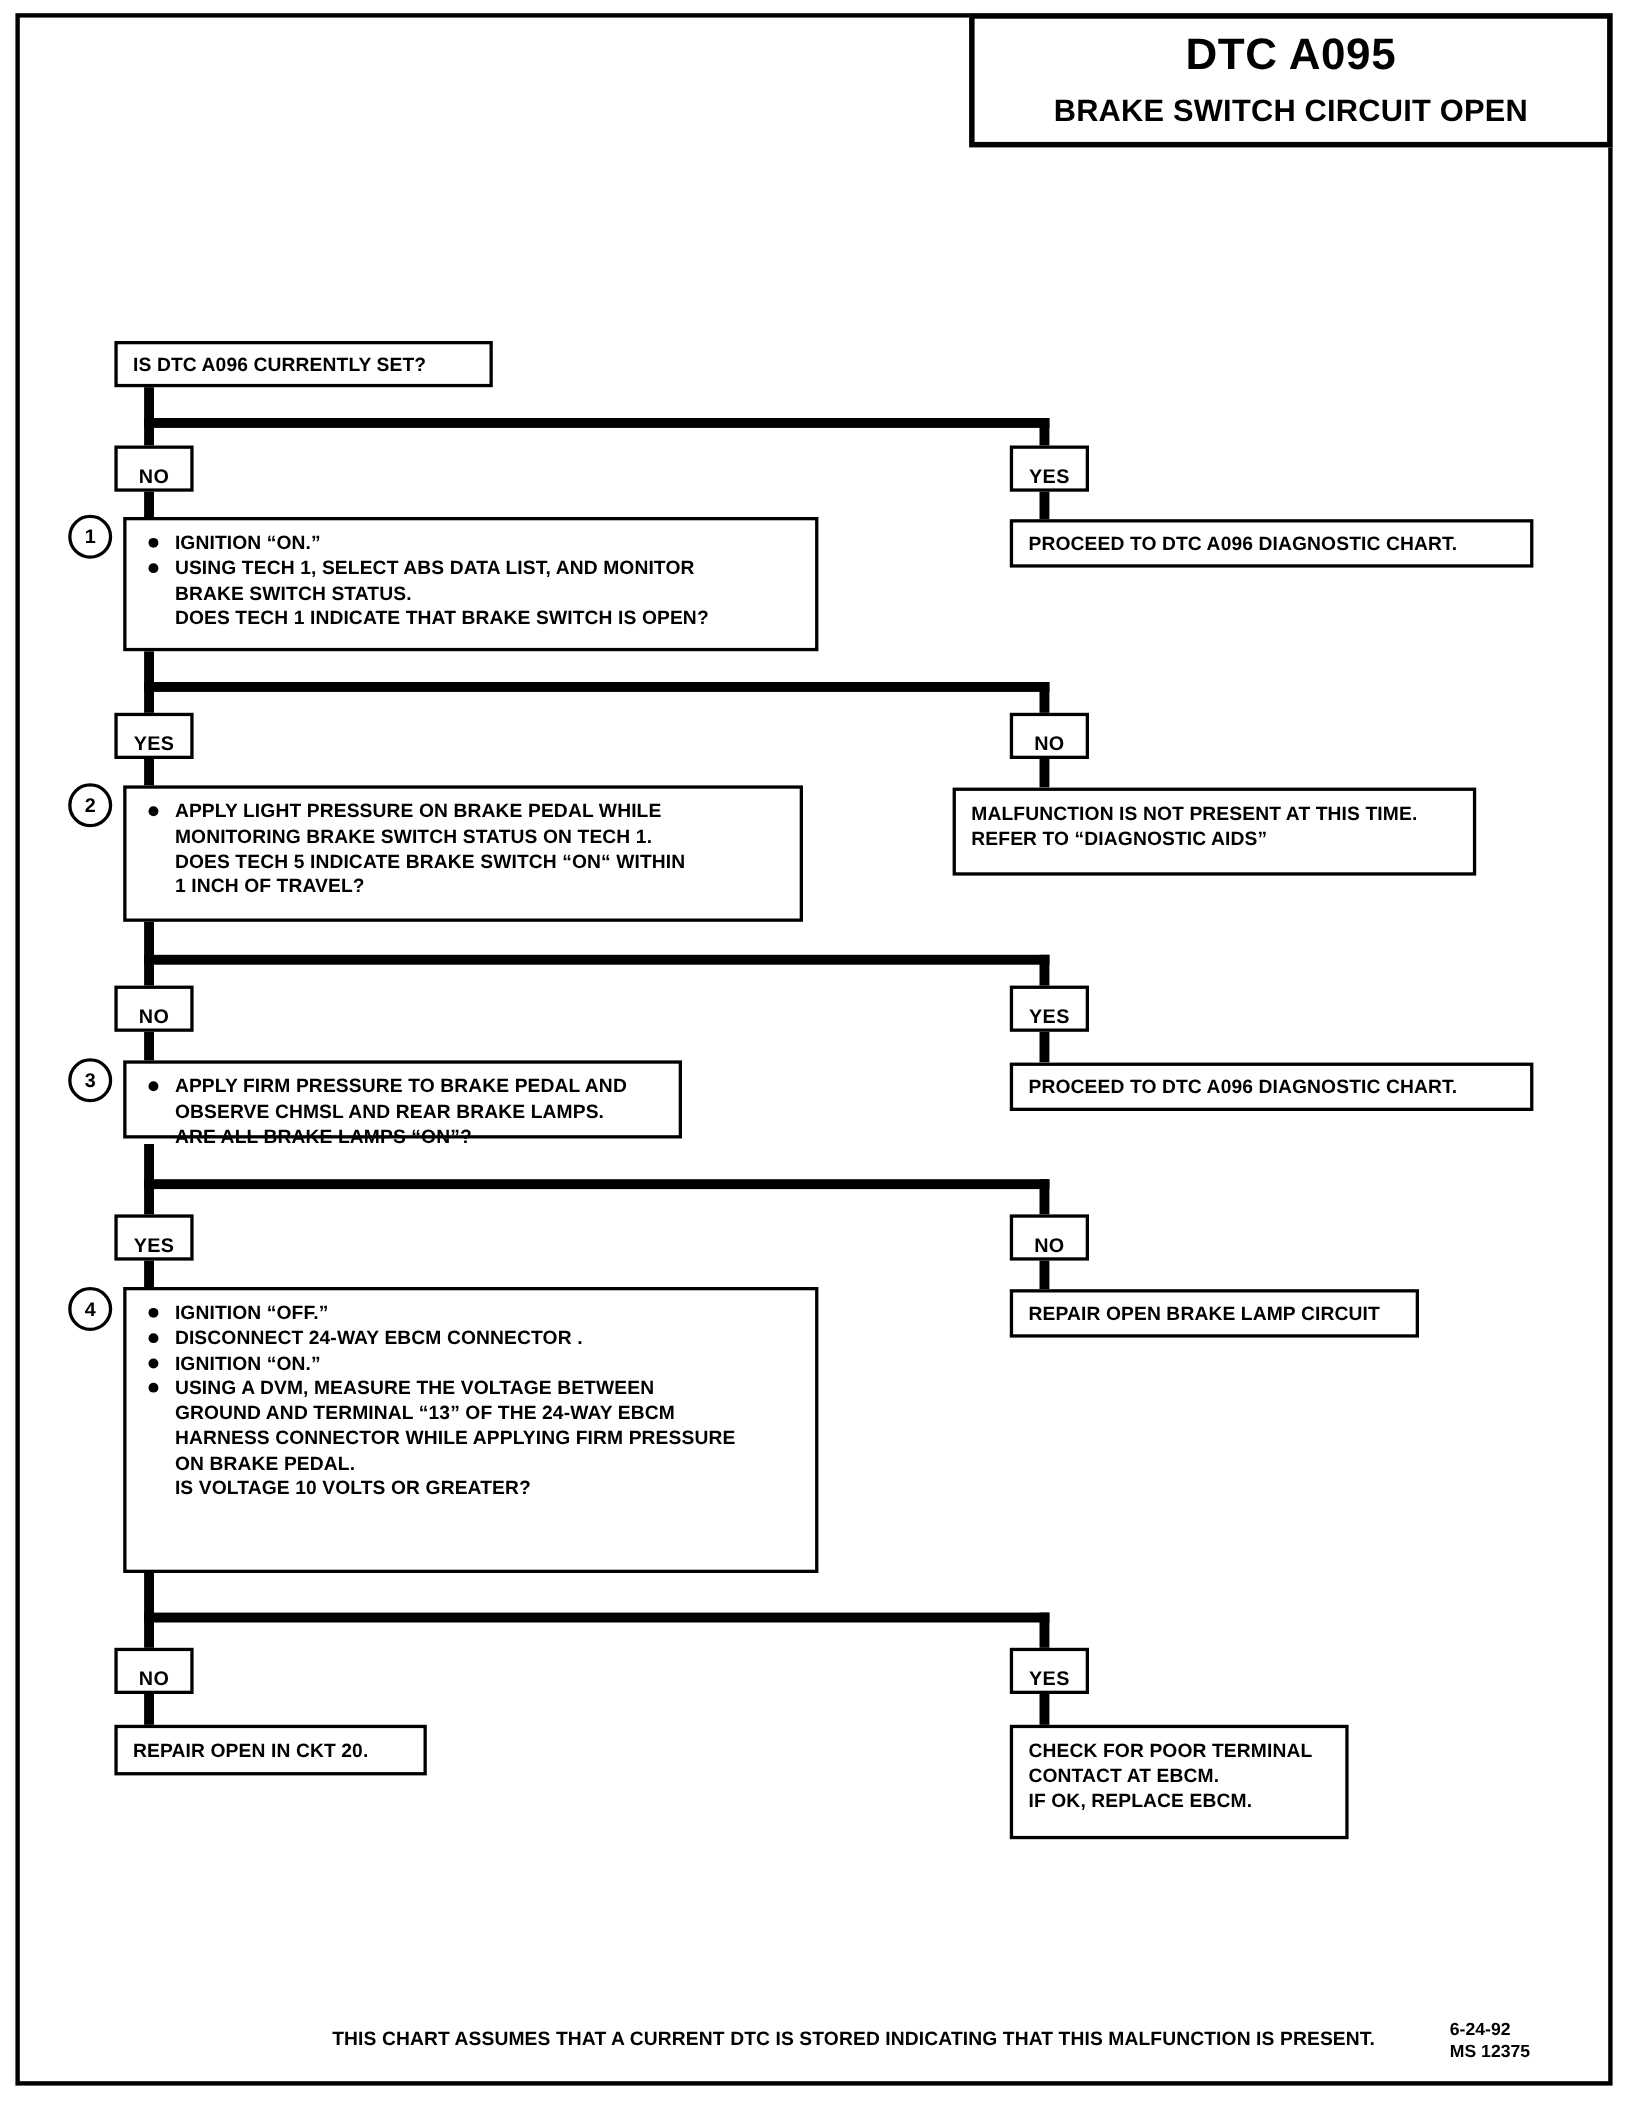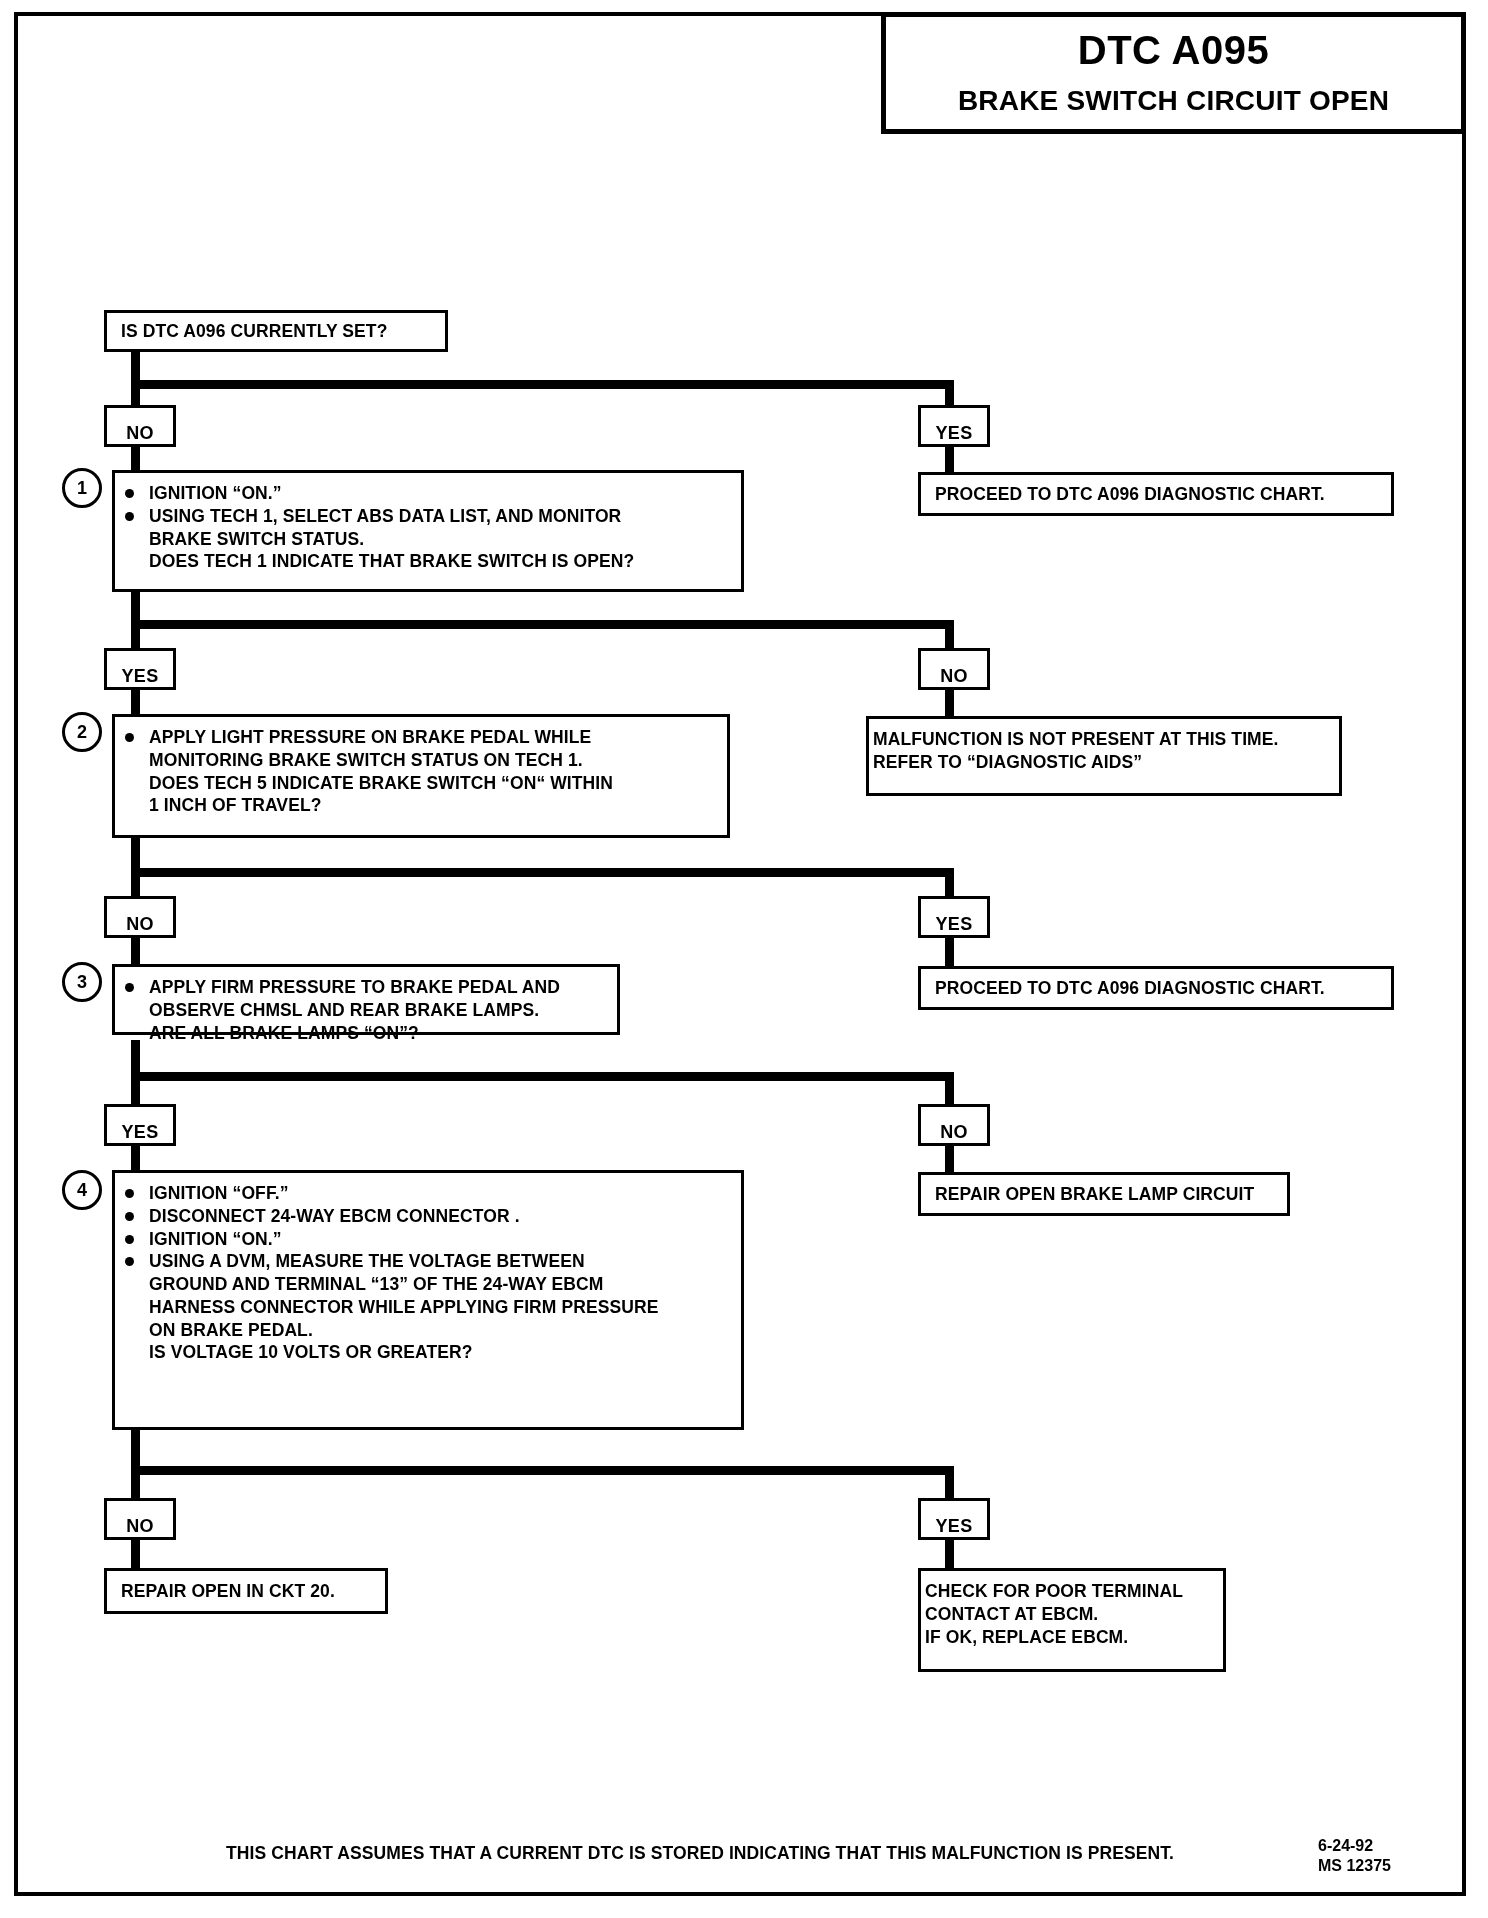--- a/index.html
+++ b/index.html
@@ -14,21 +14,21 @@
   
   #title-block{position:absolute;left:881px;top:12px;width:585px;height:122px;
                border:5px solid #000;box-sizing:border-box;background:#fff;
                display:flex;flex-direction:column;align-items:center;justify-content:center;text-align:right;}
   #title-main{font-size:40px;font-weight:bold;letter-spacing:.5px;line-height:1.05;}
   #title-sub{font-size:28px;font-weight:bold;letter-spacing:.2px;line-height:1.15;margin-top:14px;}
 
   
   .box{position:absolute;border:3px solid #000;box-sizing:border-box;background:#fff;
        font-size:17.5px;font-weight:bold;letter-spacing:.1px;line-height:1.30;}
-  .box.pad{padding:9px 12px 9px 4px;}
+  .box.pad{padding:9px 12px 9px 14px;}
   .box.center{display:flex;align-items:center;}
 
   
   .branch{position:absolute;border:3px solid #000;box-sizing:border-box;background:#fff;
           width:72px;height:42px;display:flex;align-items:flex-end;justify-content:center;
           font-size:18px;font-weight:bold;letter-spacing:.3px;}
 
   
   .vline{position:absolute;background:#000;width:9px;}
   .hline{position:absolute;background:#000;height:9px;}
@@ -40,21 +40,21 @@
 
   
   .qbox ul{list-style:none;margin:0;padding:0;}
   .qbox li{position:relative;padding-left:30px;margin:0 0 0 0;}
   .qbox li .bullet{position:absolute;left:6px;top:7px;width:9px;height:9px;
                    border-radius:50%;background:#000;}
   .qbox .plain{padding-left:30px;}
 
   
   #footer-note{position:absolute;left:150px;top:1843px;width:1100px;
-               text-align:center;font-size:17.5px;font-weight:bold;letter-spacing:.1px;}
+               text-align:right;font-size:17.5px;font-weight:bold;letter-spacing:.1px;}
   #footer-stamp{position:absolute;left:1318px;top:1836px;text-align:left;
                 font-size:16px;font-weight:bold;line-height:1.25;}
 </style>
 </head>
 <body>
 
 <div id="page-frame"></div>
 
 <div id="title-block">
   <div id="title-main">DTC A095</div>

